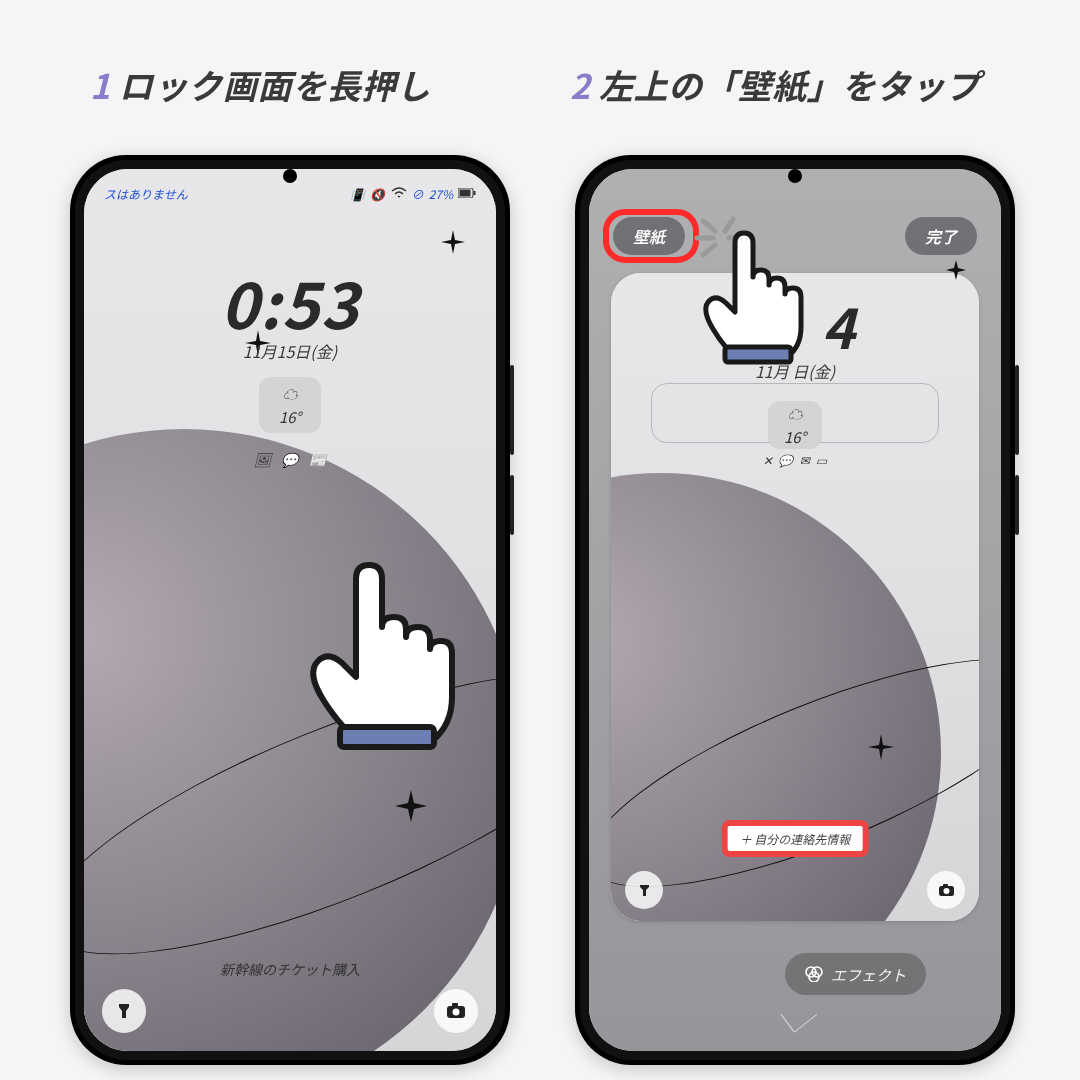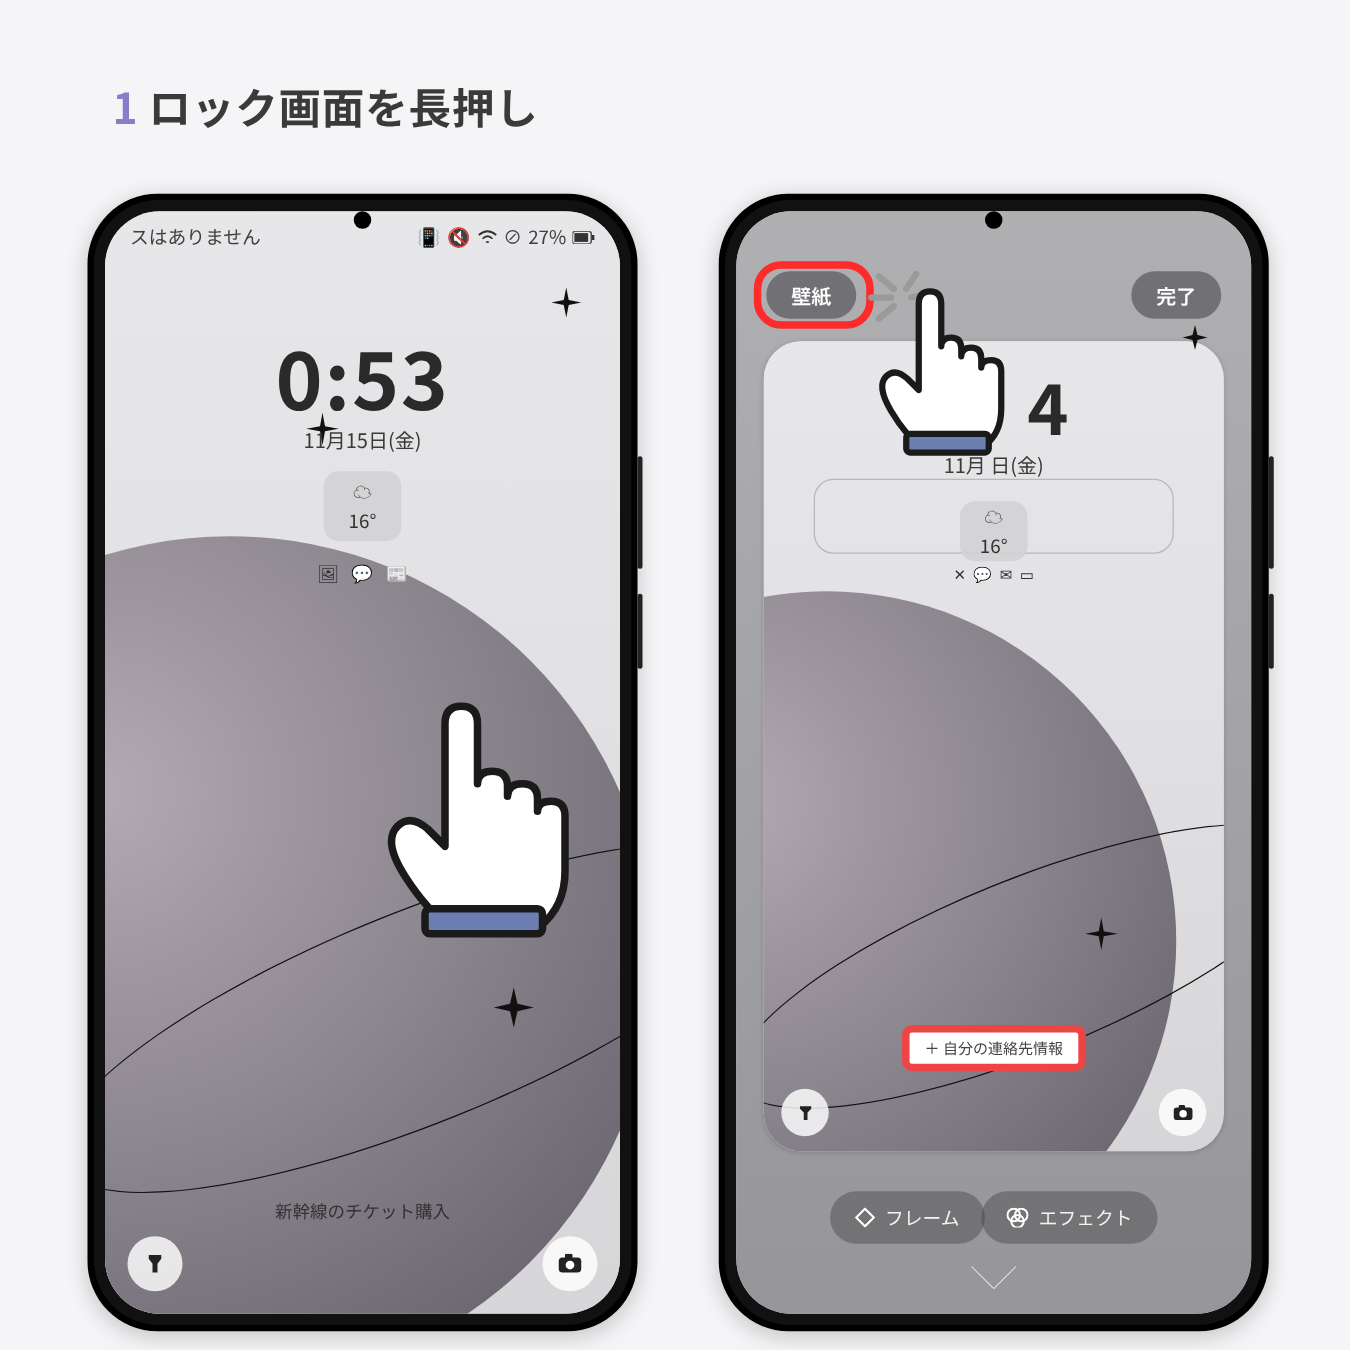--- a/index.html
+++ b/index.html
@@ -1,17 +1,17 @@
 <!DOCTYPE html>
 <html><head>
 <meta charset="utf-8">
 <style>
   * { box-sizing: border-box; margin: 0; padding: 0; }
   body { width: 1080px; height: 1080px; background: #f5f5f7; font-family: -apple-system, "Hiragino Sans", "Noto Sans JP", sans-serif; }
-  .canvas { position: relative; width: 1080px; height: 812px; }
+  .canvas { position: relative; width: 1080px; height: 812px; font-style: italic; }
 
   .step-title { position: absolute; top: 60px; font-size: 34px; font-weight: 700; color: #3a3a3a; letter-spacing: .02em; }
   .step-title .num { color: #8a7cc8; font-weight: 700; margin-right: 8px; }
   .t1 { left: 90px; }
   .t2 { left: 570px; }
 
   
   .phone { position: absolute; top: 155px; width: 440px; height: 910px; border-radius: 56px; background: #000; box-shadow: 0 4px 18px rgba(0,0,0,.2); }
   .phone.left { left: 70px; }
   .phone.right { left: 575px; }
@@ -24,21 +24,21 @@
 
   
   .wallpaper { position: absolute; inset: 0; background: linear-gradient(180deg,#e7e7e9 0,#e2e2e4 40%,#d6d6d8 100%); }
   .planet { position: absolute; width: 680px; height: 680px; border-radius: 50%; background: radial-gradient(circle at 35% 30%,#b3a9b2 0,#8e8891 42%,#6e6972 78%,#5a565d 100%); }
   .planet1 { left: -240px; top: 260px; }
   .ring { position: absolute; border: 1.5px solid #111; border-radius: 50%; transform: rotate(-22deg); }
   .ring1 { width: 620px; height: 170px; left: -60px; top: 560px; }
   .spark { position: absolute; }
 
   
-  .statusbar { position: absolute; top: 10px; left: 0; right: 0; height: 28px; display: flex; align-items: flex-start; justify-content: space-between; padding: 0 20px; font-size: 15px; color: #404040; z-index: 40; }
+  .statusbar { position: absolute; top: 10px; left: 0; right: 0; height: 28px; display: flex; align-items: center; justify-content: space-between; padding: 0 20px; font-size: 12px; color: #1d4ed8; z-index: 40; }
   .statusbar .r { display: flex; align-items: center; gap: 5px; }
 
   
   .ls-stack { position: absolute; left: 0; right: 0; top: 100px; display: flex; flex-direction: column; align-items: center; gap: 6px; z-index: 30; }
   .clock { font-size: 64px; font-weight: 700; color: #2a2a2a; letter-spacing: .02em; line-height: 1; }
   .date { font-size: 16px; color: #3a3a3a; }
   .weather { margin-top: 8px; width: 62px; height: 56px; background: rgba(210,210,213,.92); border-radius: 12px; display: flex; flex-direction: column; align-items: center; justify-content: center; gap: 2px; font-size: 15px; color: #333; }
   .mini-icons { margin-top: 10px; display: flex; gap: 10px; font-size: 14px; color: #333; }
 
   .shortcut { position: absolute; bottom: 18px; width: 44px; height: 44px; border-radius: 50%; background: rgba(255,255,255,.82); display: flex; align-items: center; justify-content: center; z-index: 30; font-size: 17px; color: #222; }
@@ -78,20 +78,23 @@
   svg { display: block; }
 </style>
 </head>
 <body>
 
 <div class="canvas">
 
   <div class="step-title t1">
     <span class="num">1</span><span>ロック画面を長押し</span>
   </div>
+  <div class="step-title t2">
+    <span class="num">2</span><span>左上の「壁紙」をタップ</span>
+  </div>
 
   <div class="phone left">
     <div class="bezel"></div>
     <div class="sidebtn sb1"></div>
     <div class="sidebtn sb2"></div>
     <div class="camera"></div>
     <div class="screen">
       <div class="wallpaper"></div>
       <div class="planet planet1"></div>
       <div class="ring ring1"></div>
@@ -208,26 +211,20 @@
         </div>
         <div class="shortcut sc-r">
           <svg width="17" height="13">
               <rect x="1" y="2" width="15" height="10" rx="2.5" fill="#222"></rect>
               <circle cx="8.5" cy="7" r="3" fill="#fff"></circle>
               <rect x="5" y="0" width="5" height="3" rx="1" fill="#222"></rect>
             </svg>
         </div>
       </div>
 
-      <div class="toolpill tp-l">
-        <svg width="16" height="16">
-            <path d="M8 1 L15 8 L8 15 L1 8 Z" fill="none" stroke="#fff" stroke-width="1.6"></path>
-          </svg>
-        <span>フレーム</span>
-      </div>
       <div class="toolpill tp-r">
         <svg width="18" height="16">
             <circle cx="6" cy="6" r="5" fill="none" stroke="#fff" stroke-width="1.6"></circle>
             <circle cx="12" cy="6" r="5" fill="none" stroke="#fff" stroke-width="1.6"></circle>
             <circle cx="9" cy="11" r="5" fill="none" stroke="#fff" stroke-width="1.6"></circle>
           </svg>
         <span>エフェクト</span>
       </div>
       <div class="chev">╲╱</div>
 

